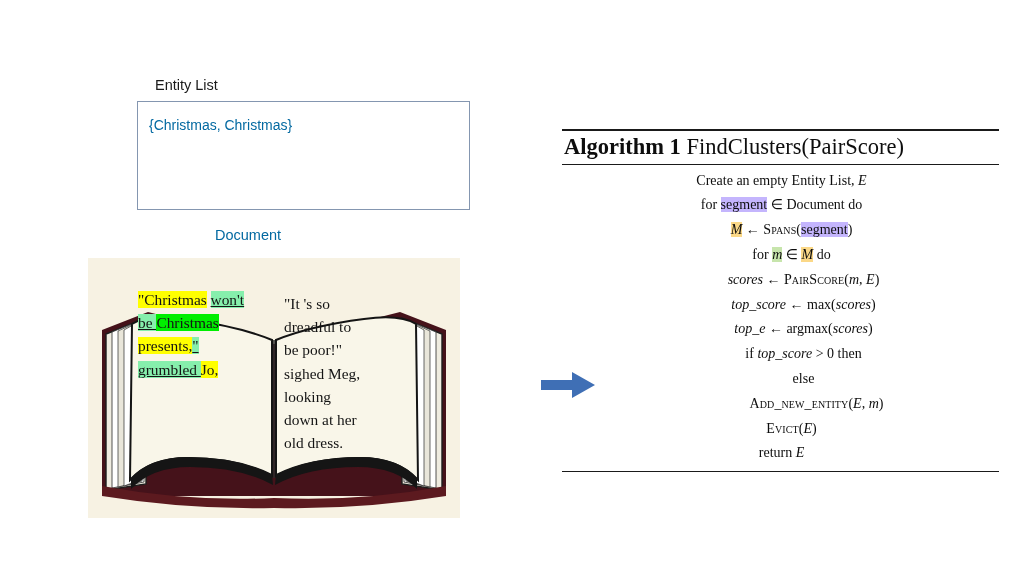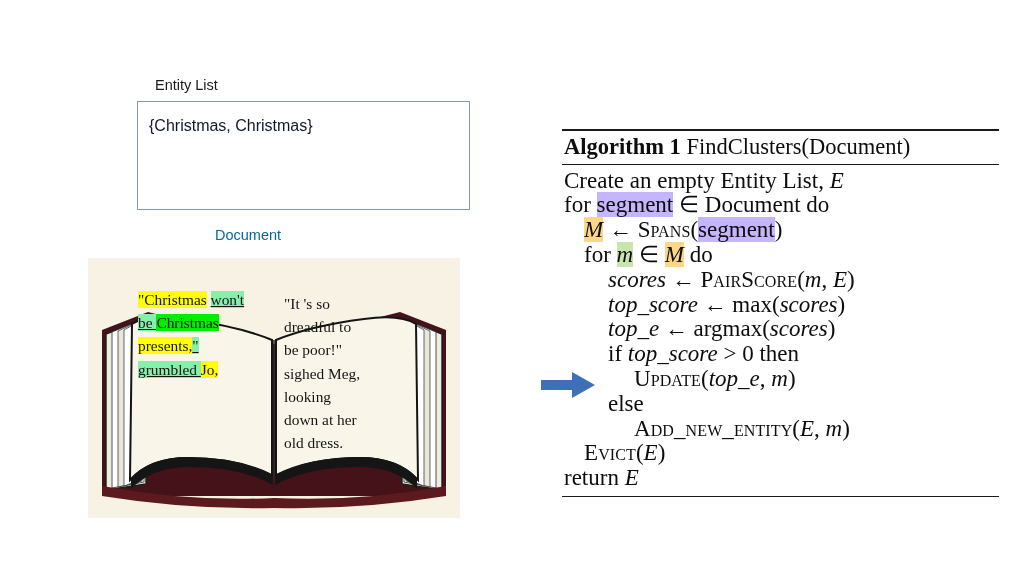--- a/index.html
+++ b/index.html
@@ -32,22 +32,22 @@
     width: 333px;
     height: 109px;
     background: #ffffff;
     border: 1.6px solid #8496b0;
     box-sizing: border-box;
   }
   #entity-list-value {
     position: absolute;
     left: 11px;
     top: 15px;
-    font-size: 16px;
-    color: #0f172a;
+    font-size: 14px;
+    color: #0369a1;
     white-space: nowrap;
   }
 
   
   #document-label {
     position: absolute;
     left: 215px;
     top: 227px;
     font-size: 14.5px;
     color: #0369a1;
@@ -112,22 +112,23 @@
     white-space: nowrap;
     line-height: 1.18;
   }
   #algorithm-title .kw { font-weight: bold; margin-top: 45px; }
   #algo-rule-mid {
     height: 0;
     border-top: 1.5px solid #1a1a1a;
   }
   #algo-body {
     padding: 4px 0 3px 2px;
-    font-size: 23px;
+    font-size: 14px;
     line-height: 24.8px;
+    text-align: center;
   }
   .algo-line {
     white-space: nowrap;
     height: 24.8px;
   }
   .ind1 { padding-left: 20px; }
   .ind2 { padding-left: 44px; }
   .ind3 { padding-left: 70px; }
   .kw { font-weight: normal; }
   .var { font-family: "Liberation Serif", serif; font-style: italic; }
@@ -207,21 +208,21 @@
 
 <svg id="step-arrow" viewBox="0 0 58 30">
   <path d="M2 10 L33 10 L33 2 L56 15 L33 28 L33 20 L2 20 Z" fill="#3f6fb5"></path>
 </svg>
 
 <div id="algorithm-block">
   <div id="algo-rule-top"></div>
 
   <div id="algorithm-title">
     <span class="kw">Algorithm 1</span>
-    <span>FindClusters(Document)</span>
+    <span>FindClusters(PairScore)</span>
   </div>
 
   <div id="algo-rule-mid"></div>
 
   <div id="algo-body">
 
     <div class="algo-line">
       Create an empty Entity List, <span class="var">E</span>
     </div>
 
@@ -255,24 +256,20 @@
 
     <div class="algo-line ind2">
       <span class="var">top_e</span> ← argmax(<span class="var">scores</span>)
     </div>
 
     <div class="algo-line ind2">
       <span class="kw">if</span> <span class="var">top_score</span> &gt; 0
       <span class="kw">then</span>
     </div>
 
-    <div class="algo-line ind3">
-      <span class="sc">Update</span>(<span class="var">top_e</span>,
-      <span class="var">m</span>)
-    </div>
 
     <div class="algo-line ind2">
       <span class="kw">else</span>
     </div>
 
     <div class="algo-line ind3">
       <span class="sc">Add_new_entity</span>(<span class="var">E</span>,
       <span class="var">m</span>)
     </div>
 

